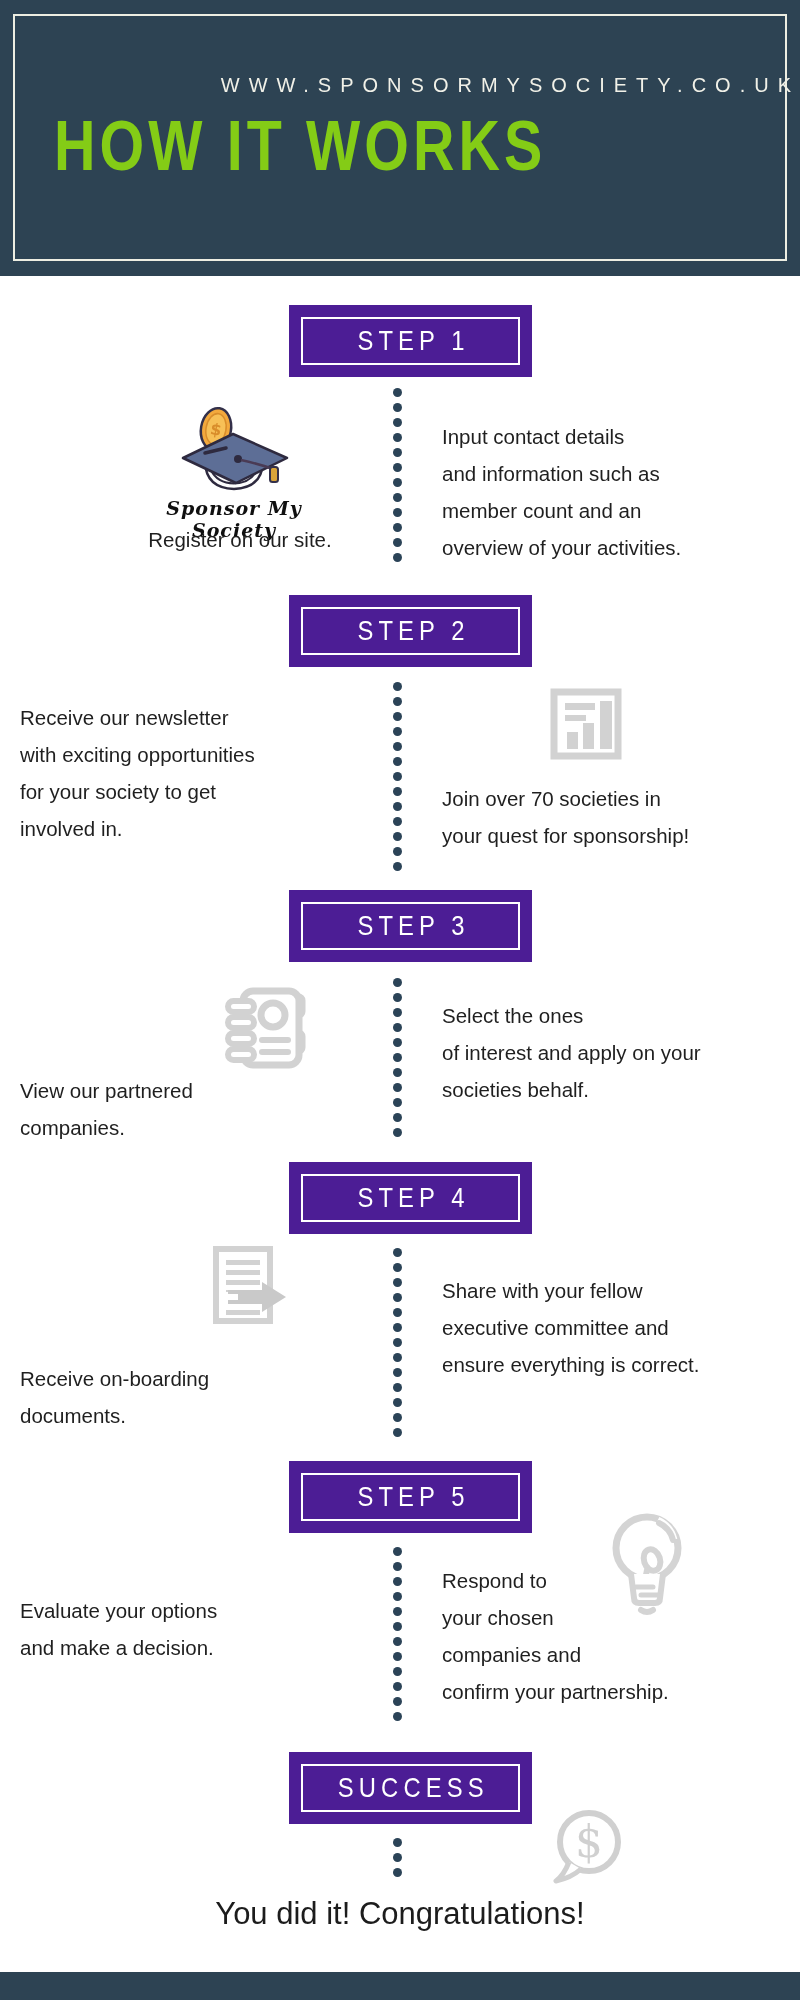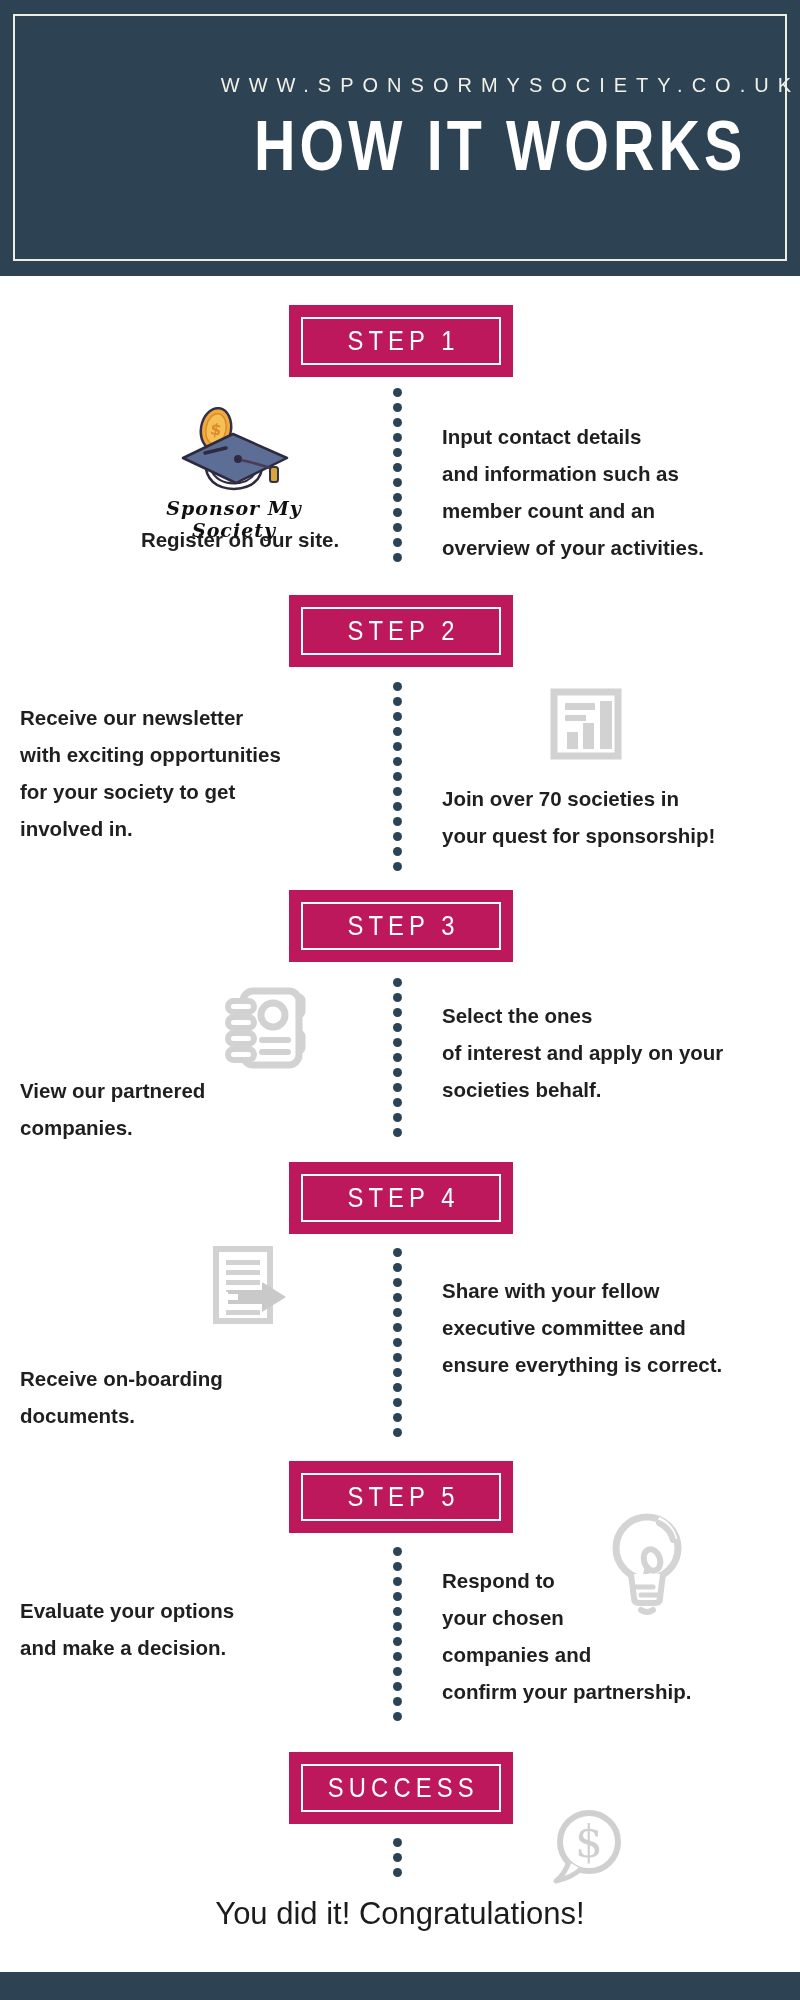--- a/index.html
+++ b/index.html
@@ -4,38 +4,38 @@
 <style>
   html,body{margin:0;padding:0;background:#fff;}
   #page{position:relative;width:800px;height:2000px;background:#ffffff;overflow:hidden;
         font-family:"Liberation Sans",sans-serif;color:#1f1f1f;}
 
   
   .header{position:absolute;left:0;top:0;width:800px;height:276px;background:#2d4353;}
   .header-border{position:absolute;left:13px;top:14px;right:13px;bottom:15px;border:2px solid #edeee2;}
   .site-url{position:absolute;left:0;top:74px;width:100%;text-align:right;color:#f1f1e8;
             font-size:20px;letter-spacing:9px;font-weight:400;white-space:nowrap;}
-  .main-title{position:absolute;left:0;top:96px;width:100%;text-align:right;color:#ffffff;}
+  .main-title{position:absolute;left:0;top:96px;width:100%;text-align:left;color:#84cc16;}
   .condensed{display:inline-block;transform:scaleX(0.82);transform-origin:center;}
   .main-title .condensed{font-size:70px;font-weight:700;letter-spacing:5px;line-height:100px;white-space:nowrap;}
 
   
-  .badge{position:absolute;left:289px;width:224px;height:72px;background:#be185d;
+  .badge{position:absolute;left:289px;width:243px;height:72px;background:#4c1d95;
          box-sizing:border-box;padding:12px;}
   .badge-inner{width:100%;height:100%;border:2px solid #ffffff;box-sizing:border-box;
                display:flex;align-items:center;justify-content:center;}
   .badge-label{color:#ffffff;font-size:28px;font-weight:400;letter-spacing:6px;
                padding-left:6px;white-space:nowrap;transform:scaleX(0.85);display:inline-block;}
 
   
   .dots{position:absolute;left:393px;width:9px;display:flex;flex-direction:column;gap:6px;align-items:center;}
   .dot{width:9px;height:9px;border-radius:50%;background:#2b4357;flex:0 0 auto;}
 
   
-  .txt{position:absolute;font-size:20.5px;line-height:37px;color:#1f1f1f;white-space:pre-line;font-weight:bold;}
+  .txt{position:absolute;font-size:20.5px;line-height:37px;color:#1f1f1f;white-space:pre-line;}
   .right-col{left:442px;text-align:left;}
   .left-col{left:20px;width:338px;text-align:left;}
   .center-col{text-align:center;}
 
   .s1-right{top:418px;}
   .s2-left{top:699px;}
   .s2-right{top:780px;}
   .s3-left{top:1072px;}
   .s3-right{top:997px;}
   .s4-left{top:1360px;}

